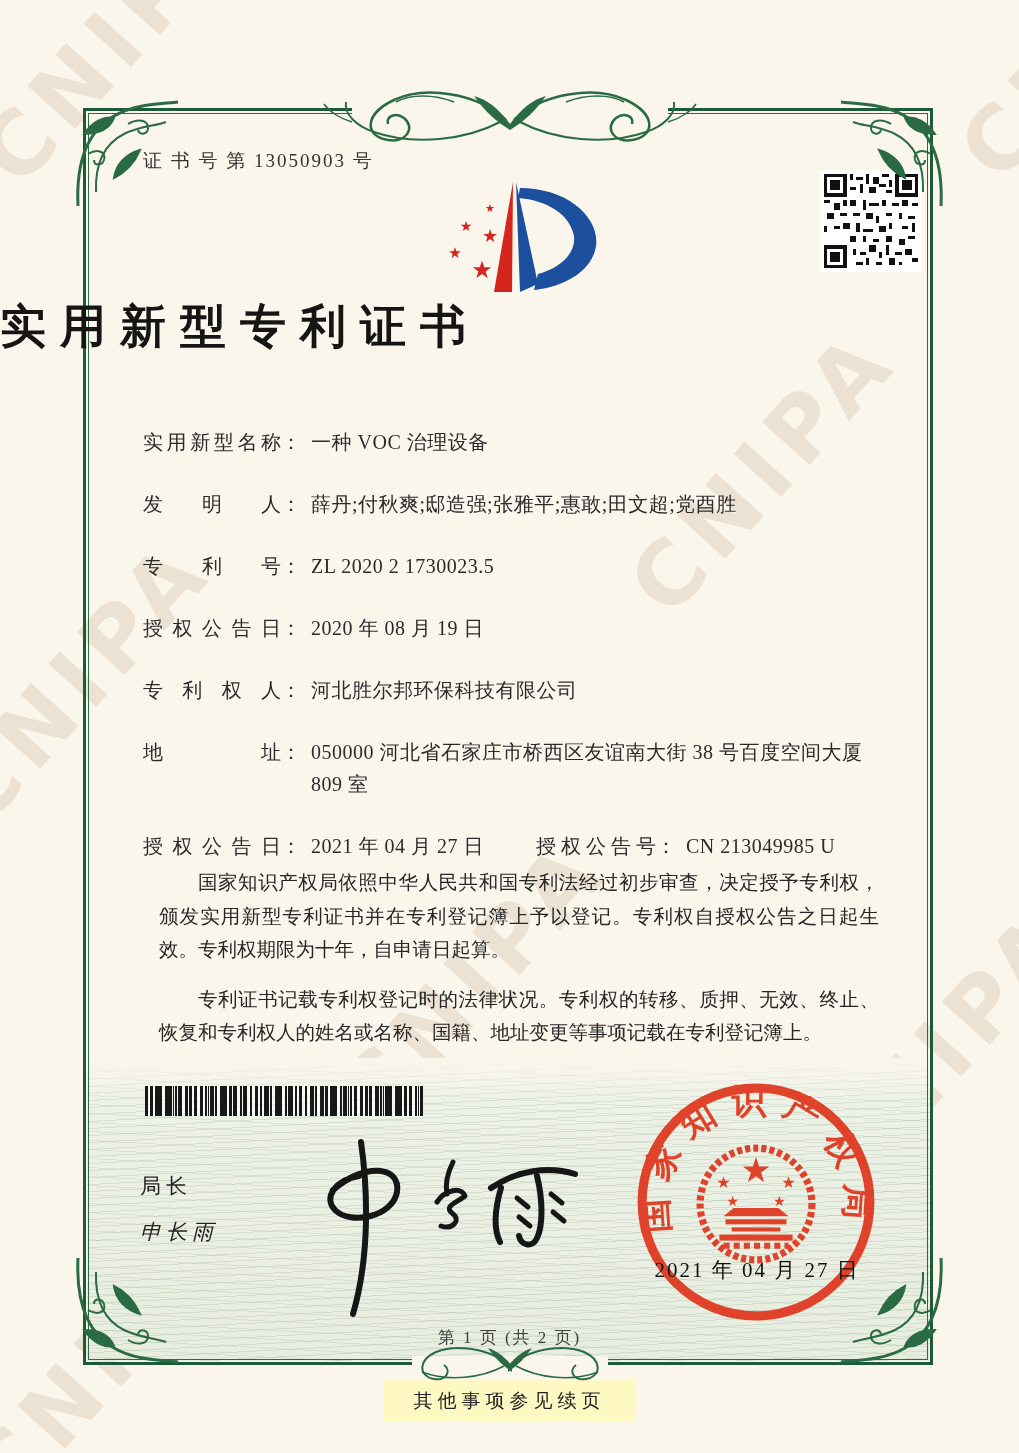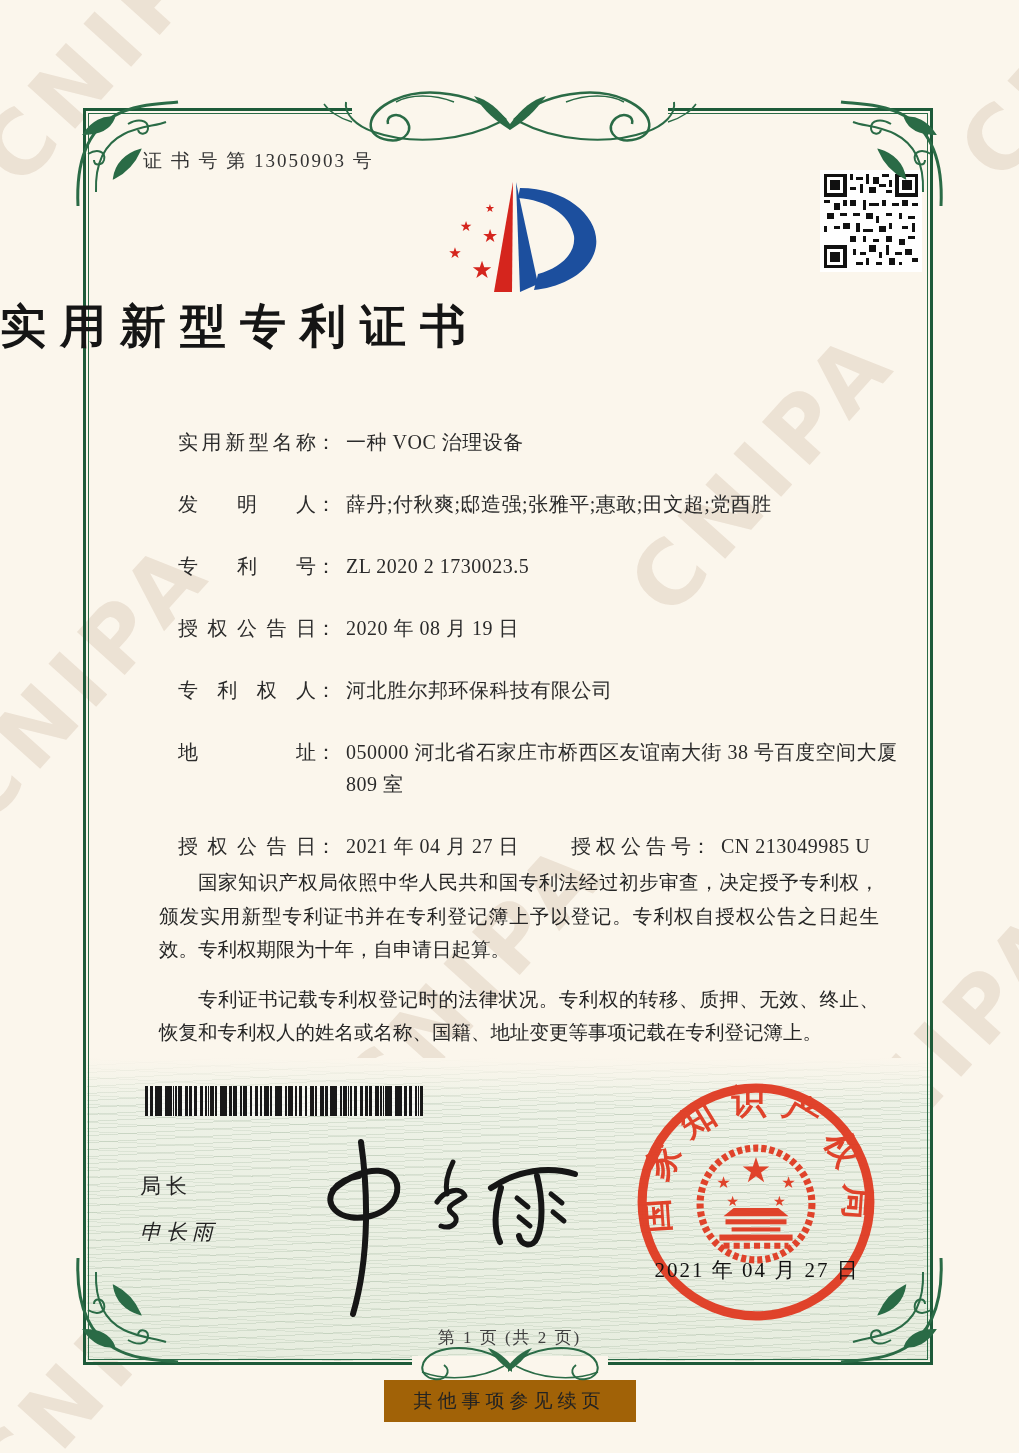--- a/index.html
+++ b/index.html
@@ -28,21 +28,21 @@
   
   .certno{position:absolute; left:143px; top:148px; z-index:2; font-size:19px; letter-spacing:2px; color:#333;}
   .logo{position:absolute; left:428px; top:168px; width:185px; height:132px; z-index:2;}
   .qr{position:absolute; left:820px; top:170px; width:102px; height:102px; background:#fff; z-index:2; padding:4px; box-sizing:border-box;}
   .title{
     position:absolute; left:0; right:0; top:296px; z-index:2;
     font-size:46px; font-weight:700; letter-spacing:14px; color:#151515;
   }
   
   .fields{position:absolute; left:143px; top:426px; width:752px; z-index:2; font-size:20px;}
-  .frow{margin-bottom:30px; line-height:32px; white-space:nowrap;margin-left:35px;}
+  .frow{margin-bottom:30px; line-height:32px; white-space:nowrap;}
   .flabel{
     display:inline-block; width:138px; text-align:justify; text-align-last:justify;
     vertical-align:top; color:#2b2b2b;
   }
   .fcolon{display:inline-block; vertical-align:top; margin-right:10px;}
   .fvalue{display:inline-block; max-width:565px; vertical-align:top; white-space:normal; letter-spacing:0.5px;}
   .grant2{display:inline-block; margin-left:52px;}
   .grant2 .flabel{width:120px;}
   
   .bodytext{
@@ -82,21 +82,21 @@
   
   .seal{position:absolute; left:634px; top:1080px; width:244px; height:244px; z-index:3; opacity:0.95;}
   .seal-date{
     position:absolute; left:612px; top:1256px; width:290px; z-index:4;
     text-align:center; font-size:21px; letter-spacing:2px; color:#111;
   }
   
   .pagenum{position:absolute; left:0; right:0; top:1326px; z-index:2; text-align:center; font-size:17px; letter-spacing:2px; color:#404040;}
   .note-wrap{position:absolute; left:0; right:0; top:1380px; z-index:2; text-align:center;}
   .note{
-    display:inline-block; background:#a16207; padding:8px 30px;
+    display:inline-block; background:#fef9c3; padding:8px 30px;
     font-size:19px; letter-spacing:5px; color:#222;
   }
   
   .flourish-top{position:absolute; left:318px; top:70px; width:384px; height:96px; z-index:3;}
   .flourish-bottom{position:absolute; left:392px; top:1332px; width:236px; height:66px; z-index:3;}
   .corner{position:absolute; width:118px; height:118px; z-index:3;}
   .corner.tl{left:68px;  top:94px;}
   .corner.tr{left:833px; top:94px;   transform:scaleX(-1);}
   .corner.bl{left:68px;  top:1252px; transform:scaleY(-1);}
   .corner.br{left:833px; top:1252px; transform:scale(-1,-1);}

